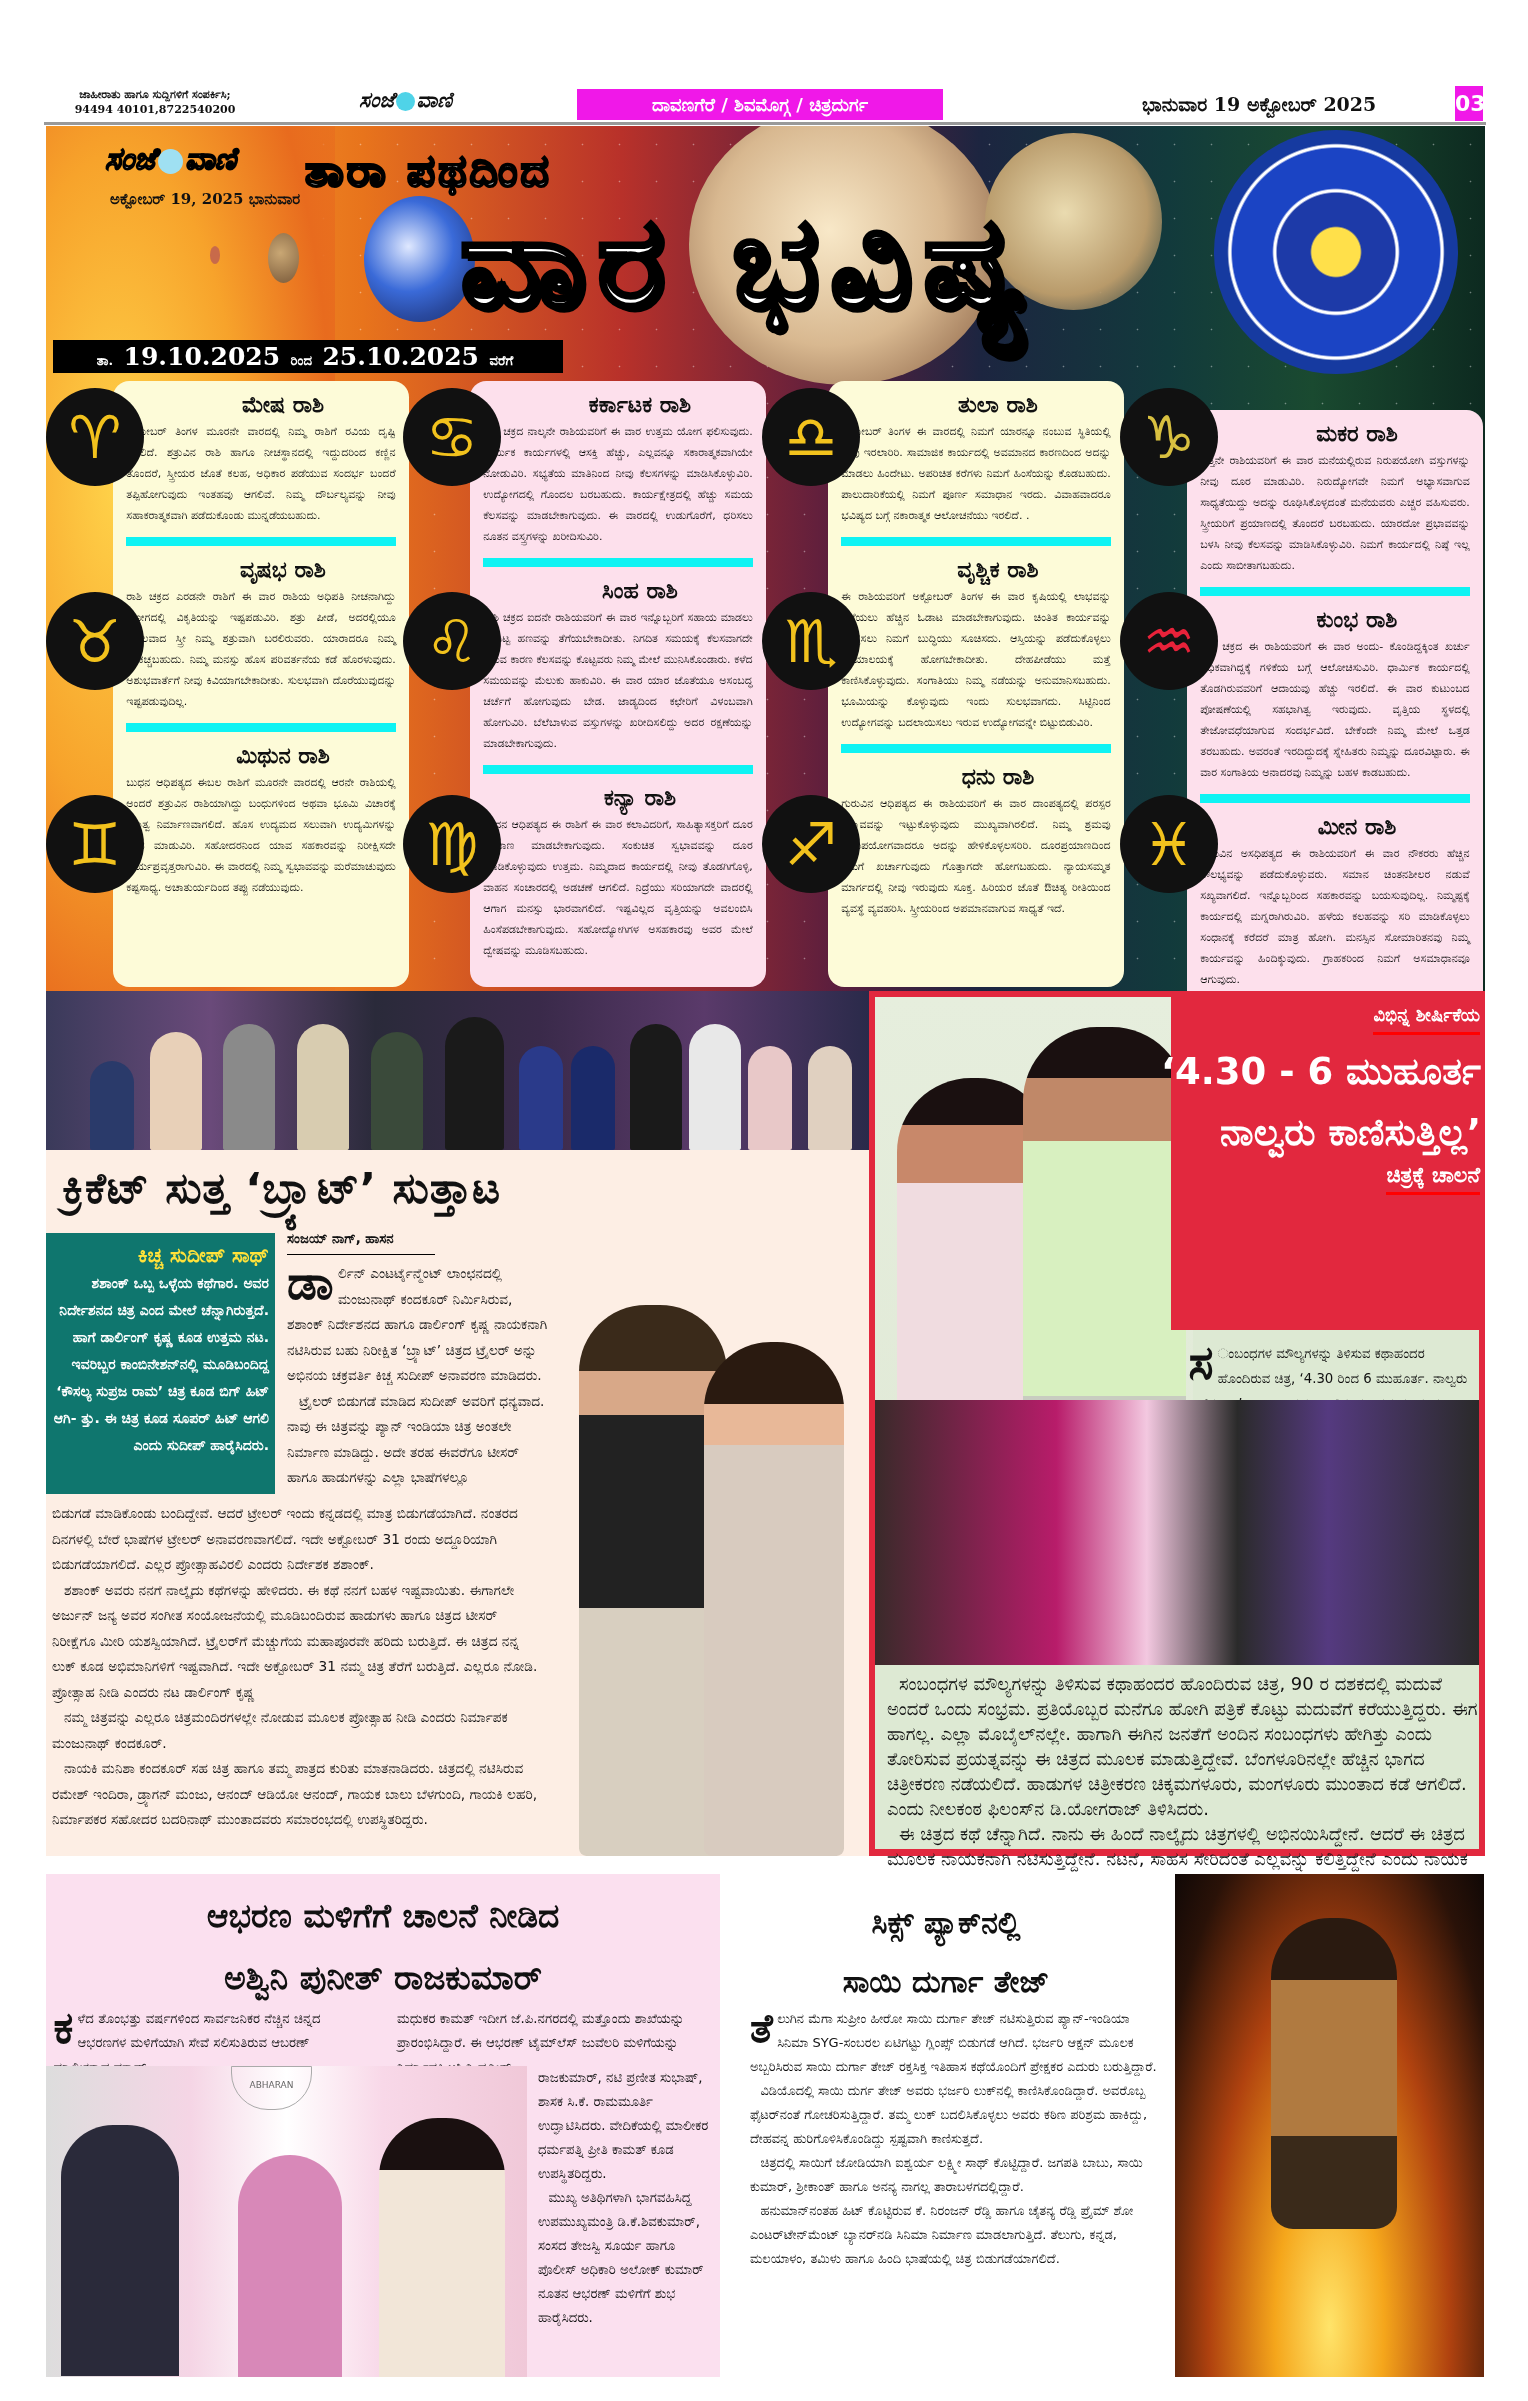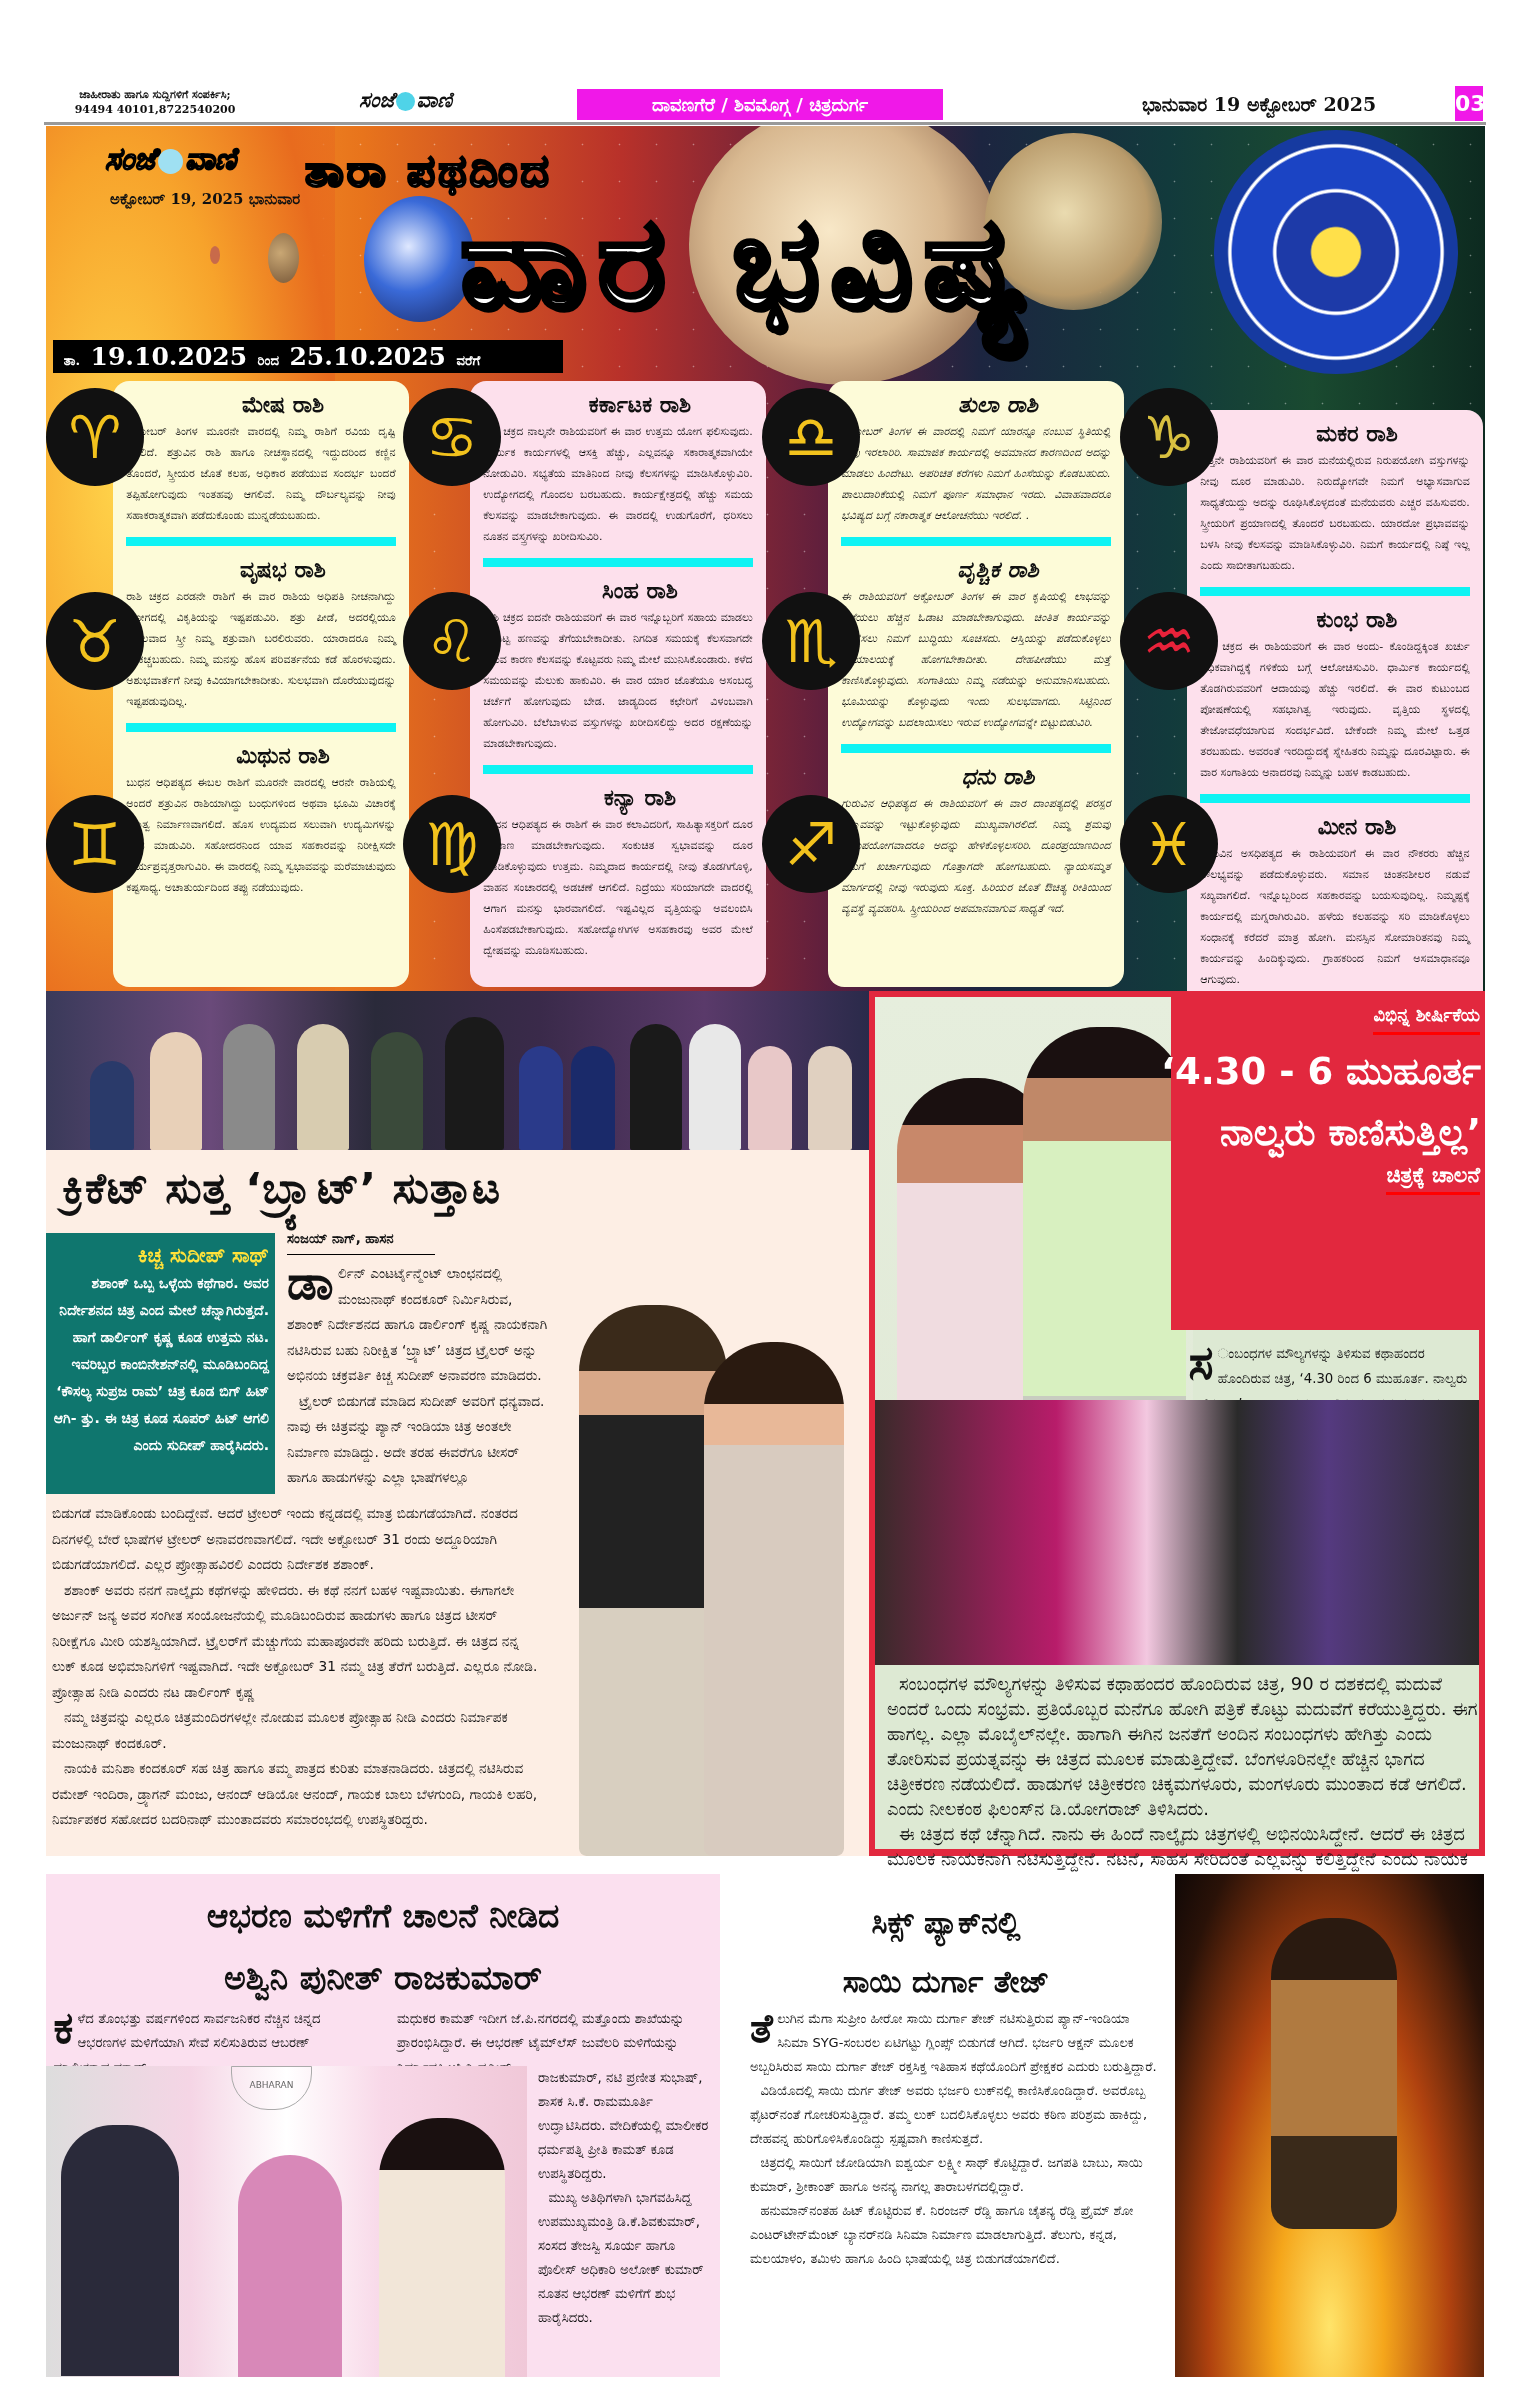--- a/index.html
+++ b/index.html
@@ -19,21 +19,21 @@
  background:linear-gradient(90deg,#f26a1b 0%,#f59a2a 10%,#e8741c 22%,#b8312a 40%,#5a1e3e 55%,#1c2540 65%,#123a3c 78%,#1a4a30 88%,#0d2a20 100%)}
 .hb-sun{left:-22px;top:-30px;width:311px;height:961px;background:radial-gradient(ellipse at 30% 40%,#ffd34a 0%,#f7a32b 40%,#e86b1e 70%,rgba(232,107,30,0) 100%)}
 .planet{border-radius:50%}
 .hb-logo{left:59px;top:15px;font-size:30px;font-weight:bold;font-style:italic;color:#fff;-webkit-text-stroke:1.5px #000;font-family:"DejaVu Serif",serif}
 .hb-logo .dot{display:inline-block;width:25px;height:25px;border-radius:50%;background:#9fe0f2;vertical-align:middle;margin:0 2.2px}
 .hb-logodate{left:64px;top:64px;font-size:15px;font-weight:bold;color:#111;font-family:"DejaVu Serif",serif}
 .hb-sub{left:259px;top:18.5px;font-size:44px;font-weight:bold;color:#fff;-webkit-text-stroke:2.2px #000;letter-spacing:3px}
 .hb-title{left:414px;top:63px;font-size:126px;font-weight:bold;color:#fff;-webkit-text-stroke:3.7px #000;letter-spacing:12px;text-shadow:4.4px 4.4px 0 #000;line-height:148px}
 .hb-wheel{left:1168px;top:3.7px;width:244px;height:244px;border-radius:50%;
  background:radial-gradient(circle,#ffe04a 0 14%,#1d3aa8 15% 34%,#ffffff 35% 36%,#1b44c4 37% 60%,#fff 61% 62%,#163aa0 63% 98%,#0a1d60 99%)}
-.hb-range{left:7.4px;top:214px;width:510px;height:33px;background:#000;color:#fff;font-family:"DejaVu Serif",serif;font-size:25px;font-weight:bold;line-height:33px;}
+.hb-range{left:7.4px;top:214px;width:510px;height:33px;background:#000;color:#fff;font-family:"DejaVu Serif",serif;font-size:25px;font-weight:bold;line-height:33px;padding-left:33px}
 .hb-range small{font-size:13.3px;margin:0 10.4px}
 
 .card{width:365px;border-radius:16.3px;padding:7.4px 13.3px 9px 13.3px}
 .card.cream{background:#fdfbd8}
 .card.pink{background:#fde0ec}
 .sign{padding-bottom:10.4px;margin-bottom:7.4px;border-bottom:9px solid #0ff3f3;position:relative}
 .sign:last-child{border-bottom:none;margin-bottom:0}
 .sign-name{font-size:22px;font-weight:bold;text-align:center;padding-left:44px;line-height:33px}
 .sign-text{font-size:13px;line-height:24.4px;text-align:justify;font-family:"DejaVu Sans",sans-serif}
 .sign-text:first-line{}
@@ -148,21 +148,21 @@
           <div class="sign-text" style="font-size: 11px; line-height: 21px;">ರಾಶಿ ಚಕ್ರದ ಐದನೇ ರಾಶಿಯವರಿಗೆ ಈ ವಾರ ಇನ್ನೊಬ್ಬರಿಗೆ ಸಹಾಯ ಮಾಡಲು ಕೂಡಿಟ್ಟ ಹಣವನ್ನು ತೆಗೆಯಬೇಕಾದೀತು. ನಿಗದಿತ ಸಮಯಕ್ಕೆ ಕೆಲಸವಾಗದೇ ಇರುವ ಕಾರಣ ಕೆಲಸವನ್ನು ಕೊಟ್ಟವರು ನಿಮ್ಮ ಮೇಲೆ ಮುನಿಸಿಕೊಂಡಾರು. ಕಳೆದ ಸಮಯವನ್ನು ಮೆಲುಕು ಹಾಕುವಿರಿ. ಈ ವಾರ ಯಾರ ಜೊತೆಯೂ ಅಸಂಬದ್ಧ ಚರ್ಚೆಗೆ ಹೋಗುವುದು ಬೇಡ. ಜಾಡ್ಯದಿಂದ ಕಛೇರಿಗೆ ವಿಳಂಬವಾಗಿ ಹೋಗುವಿರಿ. ಬೆಲೆಬಾಳುವ ವಸ್ತುಗಳನ್ನು ಖರೀದಿಸಲಿದ್ದು ಅದರ ರಕ್ಷಣೆಯನ್ನು ಮಾಡಬೇಕಾಗುವುದು.</div>
         </div>
         <div class="sign">
           <div class="sign-name">ಕನ್ಯಾ ರಾಶಿ</div>
           <div class="sign-text" style="font-size: 11px; line-height: 21px;">ಬುಧನ ಆಧಿಪತ್ಯದ ಈ ರಾಶಿಗೆ ಈ ವಾರ ಕಲಾವಿದರಿಗೆ, ಸಾಹಿತ್ಯಾಸಕ್ತರಿಗೆ ದೂರ ಪ್ರಯಾಣ ಮಾಡಬೇಕಾಗುವುದು. ಸಂಕುಚಿತ ಸ್ವಭಾವವನ್ನು ದೂರ ಮಾಡಿಕೊಳ್ಳುವುದು ಉತ್ತಮ. ನಿಮ್ಮದಾದ ಕಾರ್ಯದಲ್ಲಿ ನೀವು ತೊಡಗಿಗೊಳ್ಳಿ, ವಾಹನ ಸಂಚಾರದಲ್ಲಿ ಅಡಚಣೆ ಆಗಲಿದೆ. ನಿದ್ರೆಯು ಸರಿಯಾಗದೇ ವಾದರಲ್ಲಿ ಆಗಾಗ ಮನಸ್ಸು ಭಾರವಾಗಲಿದೆ. ಇಷ್ಟವಿಲ್ಲದ ವೃತ್ತಿಯನ್ನು ಅವಲಂಬಿಸಿ ಹಿಂಸೆಪಡಬೇಕಾಗುವುದು. ಸಹೋದ್ಯೋಗಿಗಳ ಅಸಹಕಾರವು ಅವರ ಮೇಲೆ ದ್ವೇಷವನ್ನು ಮೂಡಿಸಬಹುದು.</div>
         </div>
       </div>
       <div class="abs sign-icon" style="left: 716px; top: 262px;">♎</div>
       <div class="abs sign-icon" style="left: 716px; top: 466px;">♏</div>
       <div class="abs sign-icon" style="left: 716px; top: 669px;">♐</div>
-      <div class="abs card cream" style="left: 782px; top: 255px; width: 296px; height: 606px; overflow: hidden; font-style: italic;">
+      <div class="abs card cream" style="left: 782px; top: 255px; width: 296px; height: 606px; overflow: hidden;">
         <div class="sign">
           <div class="sign-name">ತುಲಾ ರಾಶಿ</div>
           <div class="sign-text" style="font-size: 11px; line-height: 21px;">ಅಕ್ಟೋಬರ್ ತಿಂಗಳ ಈ ವಾರದಲ್ಲಿ ನಿಮಗೆ ಯಾರನ್ನೂ ನಂಬುವ ಸ್ಥಿತಿಯಲ್ಲಿ ನೀವು ಇರಲಾರಿರಿ. ಸಾಮಾಜಿಕ ಕಾರ್ಯದಲ್ಲಿ ಅವಮಾನದ ಕಾರಣದಿಂದ ಅದನ್ನು ಮಾಡಲು ಹಿಂದೇಟು. ಅಪರಿಚಿತ ಕರೆಗಳು ನಿಮಗೆ ಹಿಂಸೆಯನ್ನು ಕೊಡಬಹುದು. ಪಾಲುದಾರಿಕೆಯಲ್ಲಿ ನಿಮಗೆ ಪೂರ್ಣ ಸಮಾಧಾನ ಇರದು. ವಿವಾಹವಾದರೂ ಭವಿಷ್ಯದ ಬಗ್ಗೆ ನಕಾರಾತ್ಮಕ ಆಲೋಚನೆಯು ಇರಲಿದೆ. .</div>
         </div>
         <div class="sign">
           <div class="sign-name">ವೃಶ್ಚಿಕ ರಾಶಿ</div>
           <div class="sign-text" style="font-size: 11px; line-height: 21px;">ಈ ರಾಶಿಯವರಿಗೆ ಅಕ್ಟೋಬರ್ ತಿಂಗಳ ಈ ವಾರ ಕೃಷಿಯಲ್ಲಿ ಲಾಭವನ್ನು ಪಡೆಯಲು ಹೆಚ್ಚಿನ ಓಡಾಟ ಮಾಡಬೇಕಾಗುವುದು. ಚಿಂತಿತ ಕಾರ್ಯವನ್ನು ಪೂರೈಸಲು ನಿಮಗೆ ಬುದ್ಧಿಯು ಸೂಚಿಸದು. ಆಸ್ತಿಯನ್ನು ಪಡೆದುಕೊಳ್ಳಲು ನ್ಯಾಯಾಲಯಕ್ಕೆ ಹೋಗಬೇಕಾದೀತು. ದೇಹಪೀಡೆಯು ಮತ್ತೆ ಕಾಣಿಸಿಕೊಳ್ಳುವುದು. ಸಂಗಾತಿಯು ನಿಮ್ಮ ನಡೆಯನ್ನು ಅನುಮಾನಿಸಬಹುದು. ಭೂಮಿಯನ್ನು ಕೊಳ್ಳುವುದು ಇಂದು ಸುಲಭವಾಗದು. ಸಿಟ್ಟಿನಿಂದ ಉದ್ಯೋಗವನ್ನು ಬದಲಾಯಿಸಲು ಇರುವ ಉದ್ಯೋಗವನ್ನೇ ಬಿಟ್ಟುಬಿಡುವಿರಿ.</div>
         </div>
         <div class="sign">
           <div class="sign-name">ಧನು ರಾಶಿ</div>

